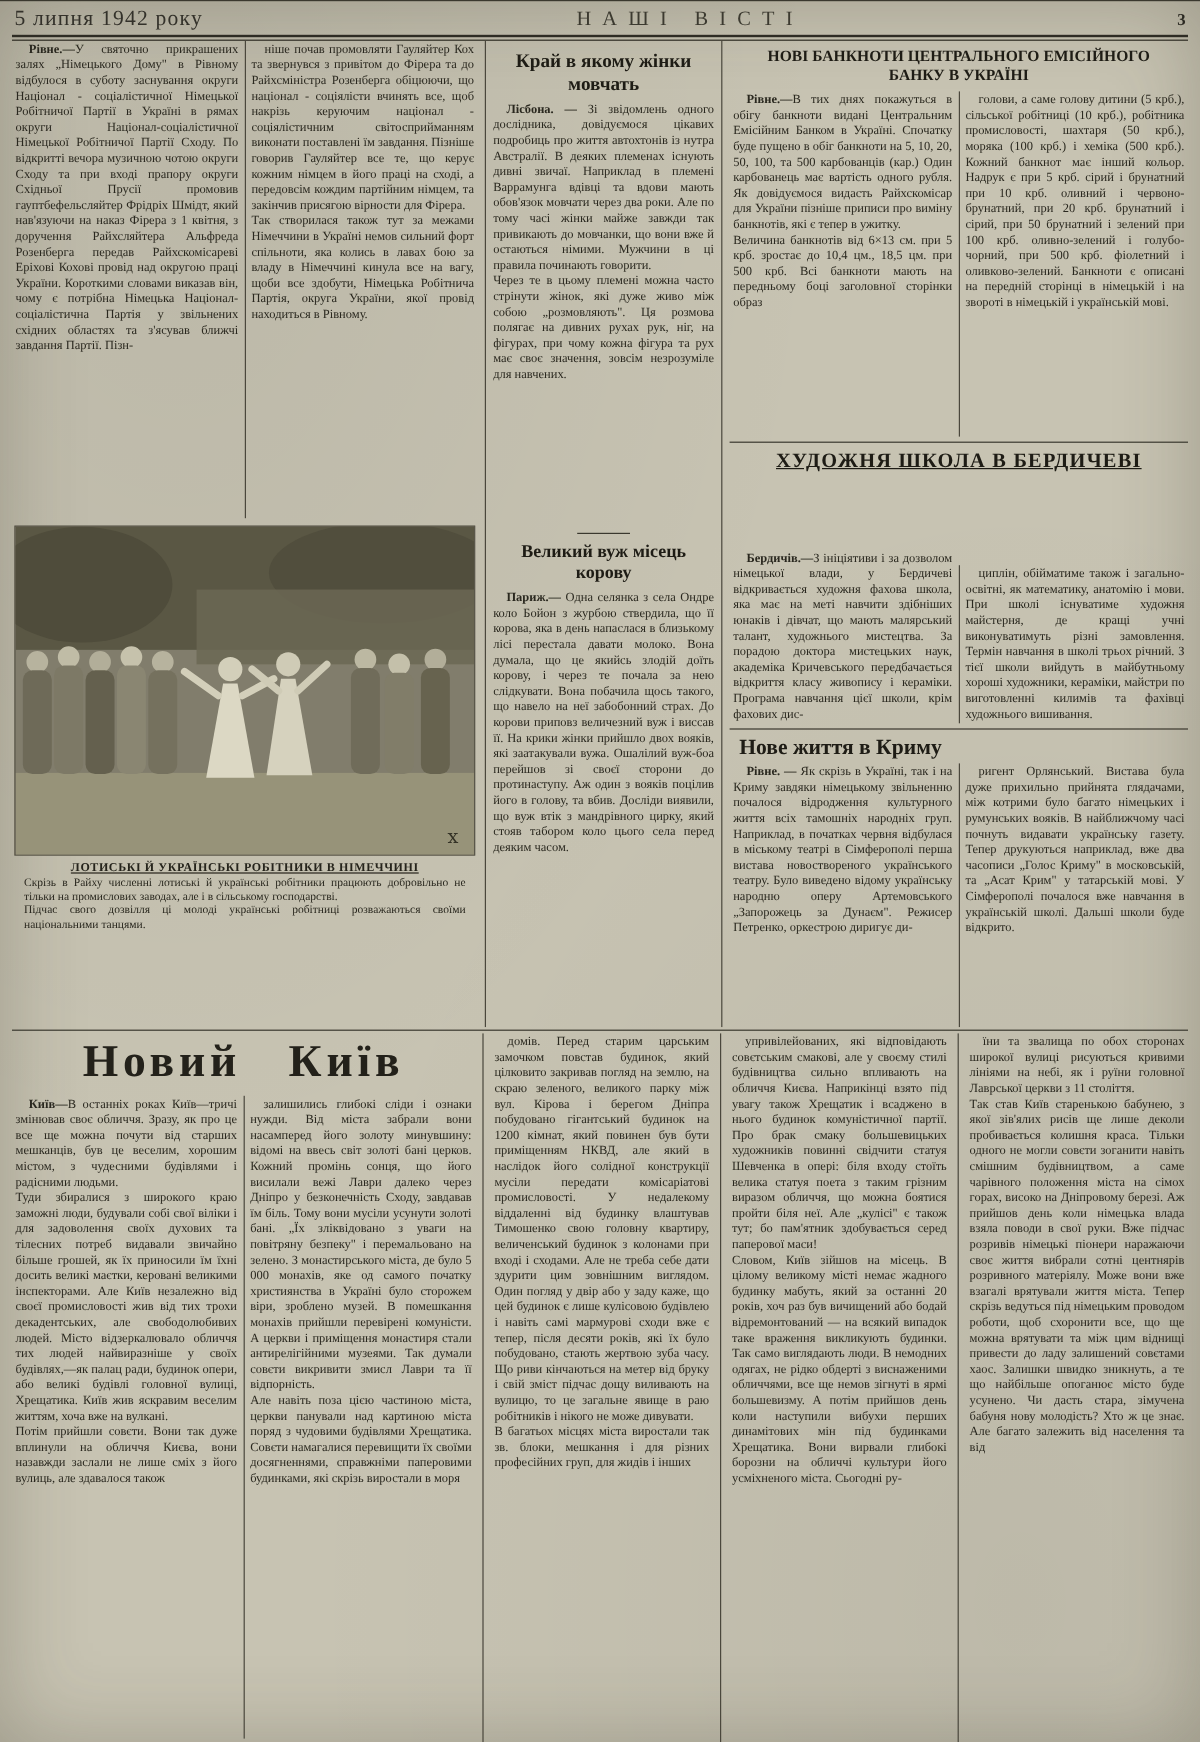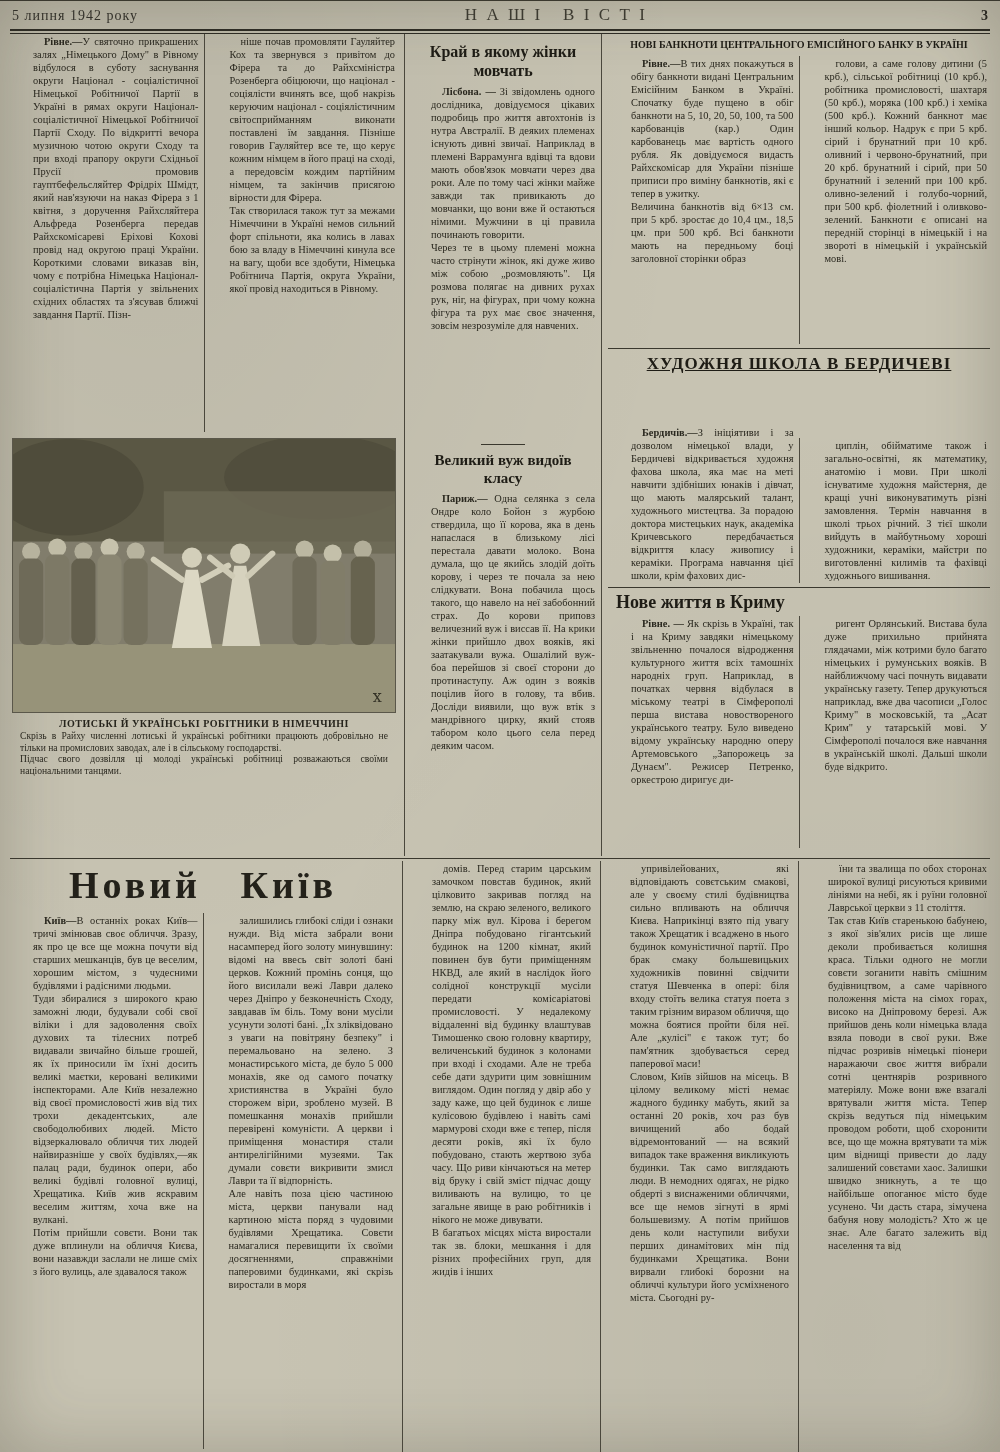--- a/index.html
+++ b/index.html
@@ -16,21 +16,21 @@
     font-family:"Liberation Serif","DejaVu Serif",serif;
     overflow:hidden;
     border-top:1px solid #3a382e;
   }
   .sheet{padding:0 8px;}
   
   .masthead-row{
     display:flex;justify-content:space-between;align-items:baseline;
     padding:4px 4px 2px 4px;height:22px;
   }
-  .date{font-size:14px;letter-spacing:1px;color:#33312a;}
+  .date{font-size:18px;letter-spacing:1px;color:#33312a;}
   .masthead{
     font-size:17px;font-weight:normal;letter-spacing:0.55em;
     color:#3c3a30;text-transform:uppercase;
   }
   .pagenum{font-size:14px;font-weight:bold;color:#2b2922;}
   .rule-main{border-top:2px solid #2e2c24;border-bottom:1px solid #2e2c24;height:2px;margin:0 2px;}
   .rule-thin{border-top:1px solid #3a382e;margin:2px 2px;}
   
   .top{display:flex;height:822px;overflow:hidden;}
   .left-block{width:392px;overflow:hidden;}
@@ -44,50 +44,50 @@
   }
   .headline-mid{
     font-size:16px;font-weight:bold;text-align:center;line-height:1.2;
     padding:8px 6px 5px 6px;color:#1e1c15;
   }
   .headline-mid2{
     font-size:15px;font-weight:bold;text-align:center;line-height:1.2;
     padding:4px 6px 5px 6px;color:#1e1c15;
   }
   .headline-caps{
-    font-size:10px;font-weight:bold;text-align:center;line-height:1.25;
+    font-size:13px;font-weight:bold;text-align:center;line-height:1.25;
     padding:5px 14px 4px 14px;color:#1e1c15;
   }
   .headline-caps-sm{
     font-size:17px;font-weight:bold;text-align:center;line-height:1.25;
     padding:4px 10px 3px 10px;letter-spacing:1px;color:#1e1c15;text-decoration:underline;
   }
   .headline-crimea{
     font-size:18px;font-weight:bold;text-align:left;line-height:1.2;
     padding:4px 10px 3px 10px;color:#1e1c15;
   }
   .kyiv-title{
     font-size:38px;font-weight:bold;text-align:center;
     letter-spacing:4px;word-spacing:26px;
     margin:2px 0 6px 0;color:#23211a;
   }
   .two-col{display:flex;}
   .two-col .col{width:50%;padding:1px 5px;overflow:hidden;}
   .two-col .col + .col{border-left:1px solid #4a473c;}
   .body-text{
     font-size:10.4px;line-height:13px;text-align:justify;
-    white-space:pre-line;text-indent:11px;color:#2a281f;margin-left:20px;
+    white-space:pre-line;text-indent:11px;color:#2a281f;
   }
   .dateline{font-weight:bold;}
   .short-rule{width:44px;border-top:1px solid #3a382e;margin:7px auto 2px auto;}
   .block-rule{border-top:1px solid #3a382e;margin:4px 2px 0 2px;}
   
   figure{margin:6px 4px 0 4px;}
   .photo-frame{border:1px solid #5a574a;line-height:0;background:#7b7768;}
-  .caption-title{font-size:10px;font-weight:bold;text-align:center;margin-top:5px;letter-spacing:0.5px;}
+  .caption-title{font-size:10px;font-weight:bold;text-align:center;margin-top:5px;letter-spacing:0.5px;text-decoration:underline;}
   .caption-body{
     font-size:9.6px;font-weight:normal;line-height:11.5px;text-align:justify;
     white-space:pre-line;padding:1px 8px 0 8px;color:#2a281f;
   }
   
   .nsdap-cols{height:398px;overflow:hidden;}
   .women-body{height:352px;overflow:hidden;}
   .snake-body{height:360px;overflow:hidden;}
   .bank-cols{height:288px;overflow:hidden;}
   .school-cols{height:206px;overflow:hidden;align-items:flex-end;}
@@ -179,21 +179,21 @@
       <div class="vdiv"></div>
 
       <div class="mid-block">
         <div>
           <div class="headline-mid">Край в якому жінки мовчать</div>
           <div class="body-text women-body"><span class="dateline">Лісбона. — </span><span>Зі звідомлень одного дослідника, довідуємося цікавих подробиць про життя автохтонів із нутра Австралії. В деяких племенах існують дивні звичаї. Наприклад в племені Варрамунга вдівці та вдови мають обов'язок мовчати через два роки. Але по тому часі жінки майже завжди так привикають до мовчанки, що вони вже й остаються німими. Мужчини в ці правила починають говорити.
 Через те в цьому племені можна часто стрінути жінок, які дуже живо між собою „розмовляють". Ця розмова полягає на дивних рухах рук, ніг, на фігурах, при чому кожна фігура та рух має своє значення, зовсім незрозуміле для навчених.</span></div>
         </div>
         <div class="short-rule"></div>
         <div>
-          <div class="headline-mid2">Великий вуж видоїв класу</div>
+          <div class="headline-mid2">Великий вуж місець корову</div>
           <div class="body-text snake-body"><span class="dateline">Париж.— </span><span>Одна селянка з села Ондре коло Бойон з журбою ствердила, що її корова, яка в день напаслася в близькому лісі перестала давати молоко. Вона думала, що це якийсь злодій доїть корову, і через те почала за нею слідкувати. Вона побачила щось такого, що навело на неї забобонний страх. До корови приповз величезний вуж і виссав її. На крики жінки прийшло двох вояків, які заатакували вужа. Ошалілий вуж-боа перейшов зі своєї сторони до протинаступу. Аж один з вояків поцілив його в голову, та вбив. Досліди виявили, що вуж втік з мандрівного цирку, який стояв табором коло цього села перед деяким часом.</span></div>
         </div>
       </div>
 
       <div class="vdiv"></div>
 
       <div class="right-block">
 
         <div>
           <div class="headline-caps">НОВІ БАНКНОТИ ЦЕНТРАЛЬНОГО ЕМІСІЙНОГО БАНКУ В УКРАЇНІ</div>

